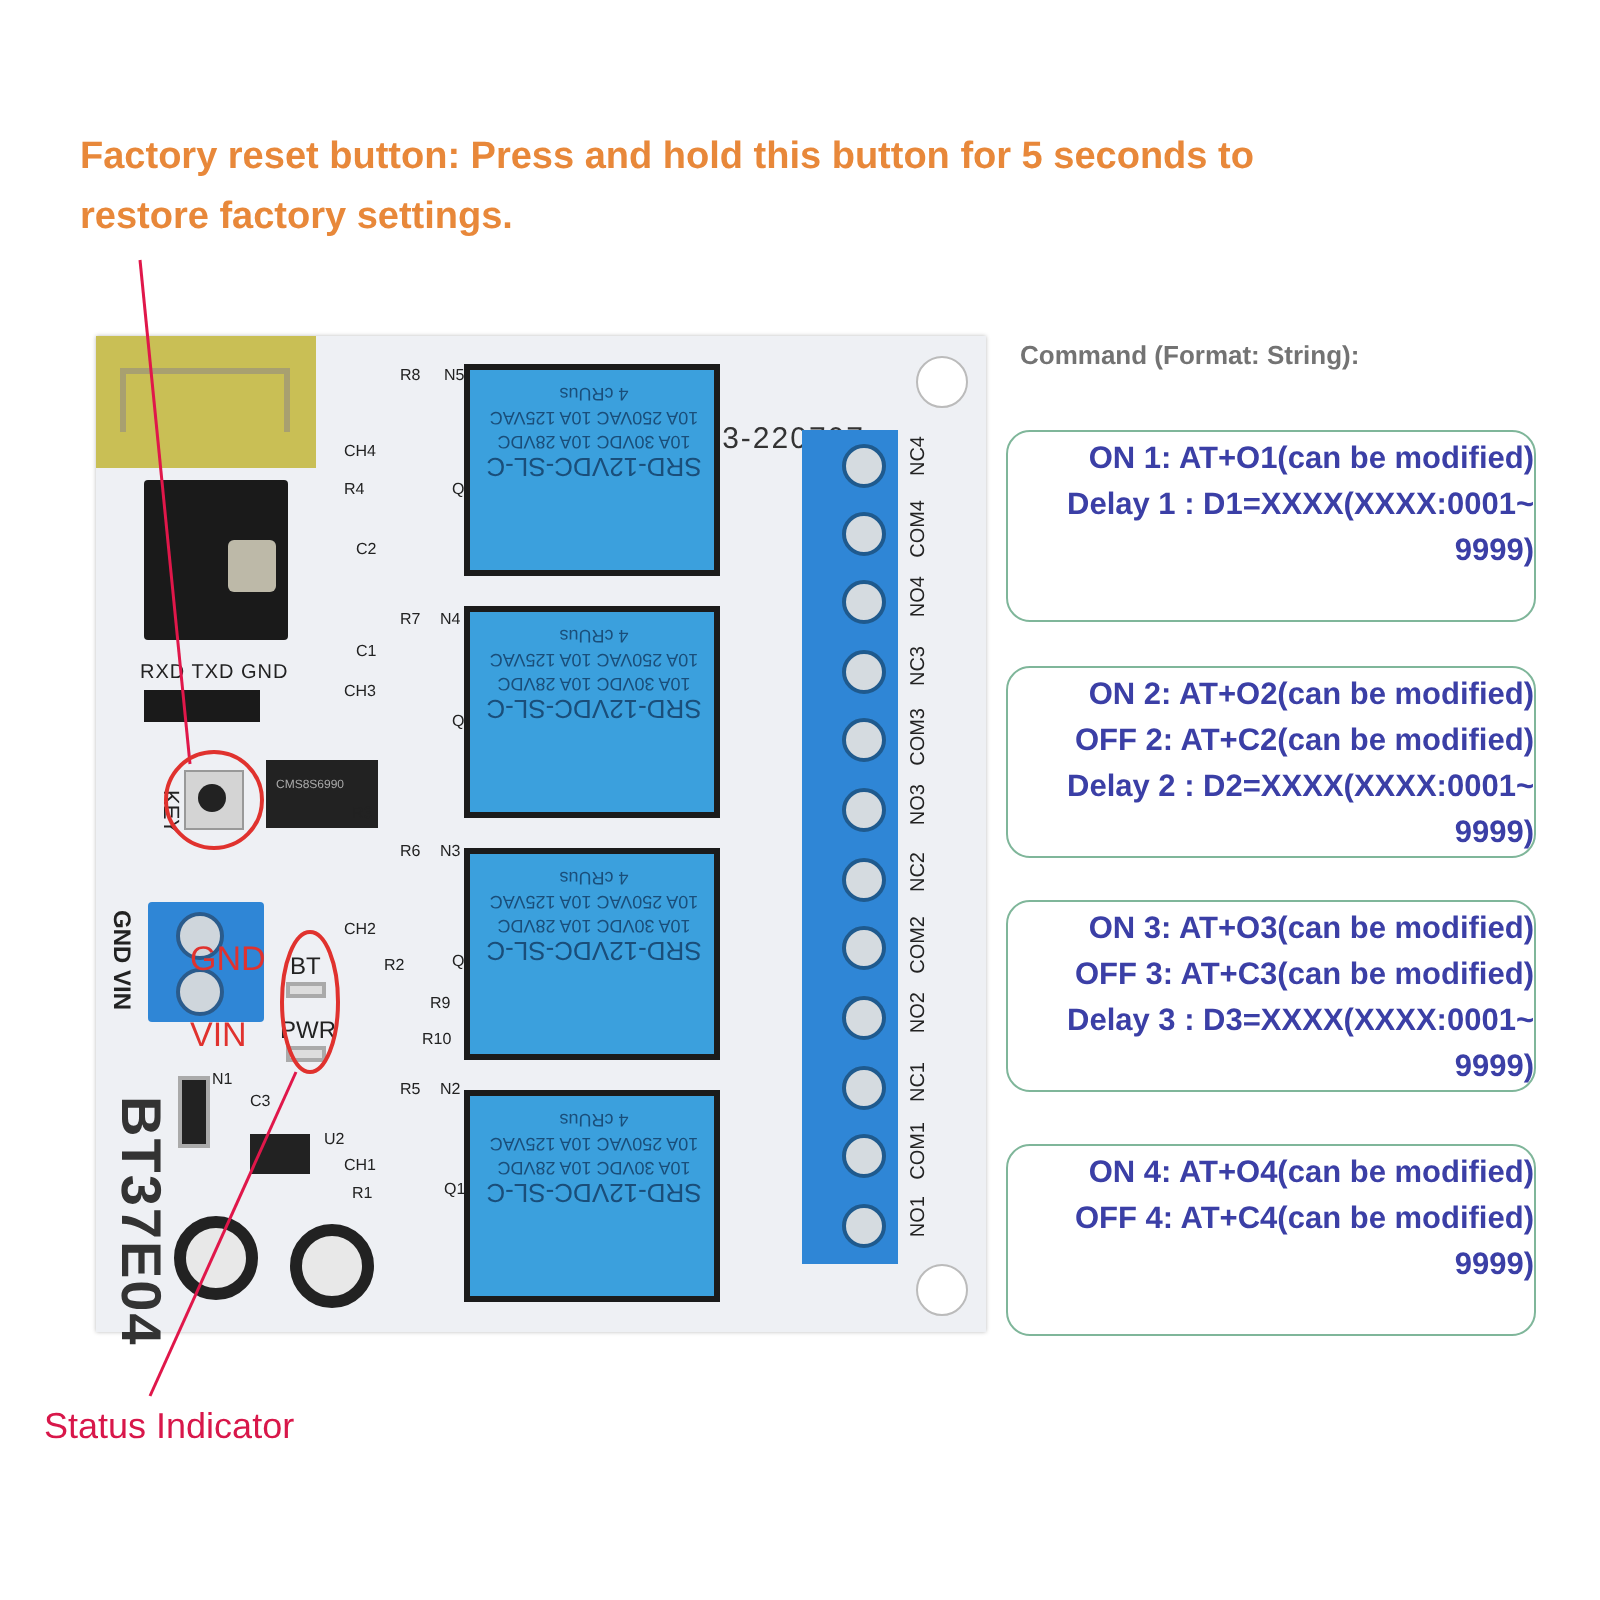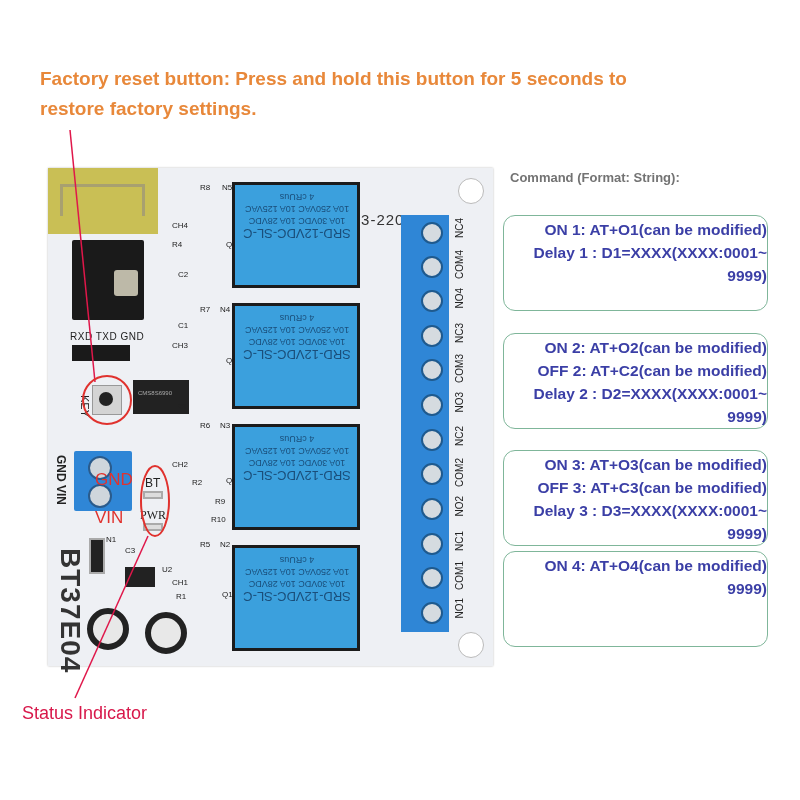--- a/index.html
+++ b/index.html
@@ -71,21 +71,21 @@
 <div class="abs gnd-vin">GND VIN</div>
 <div class="abs pwr-terminal">
   <div class="abs screw" style="left:14px;top:5px;"></div>
   <div class="abs screw" style="left:14px;top:33px;"></div>
 </div>
 <div class="abs red-label" style="left:95px;top:470px;">GND</div>
 <div class="abs red-label" style="left:95px;top:508px;">VIN</div>
 
 <div class="abs bt-pwr-label" style="left:145px;top:476px;">BT</div>
 <div class="smd" style="left:143px;top:491px;width:20px;height:8px;background:#ddd;"></div>
-<div class="abs bt-pwr-label" style="left:140px;top:508px;font-family:Liberation Serif, serif;">PWR</div>
+<div class="abs bt-pwr-label" style="left:140px;top:508px;">PWR</div>
 <div class="smd" style="left:143px;top:523px;width:20px;height:8px;background:#ddd;"></div>
 
 <div class="abs model">BT37E04</div>
 <div class="smd" style="left:89px;top:538px;width:16px;height:36px;"></div>
 <div class="smd" style="left:125px;top:567px;width:30px;height:20px;border:none;"></div>
 <div class="abs cap" style="left:87px;top:608px;"></div>
 <div class="abs cap" style="left:145px;top:612px;"></div>
 
 <div class="comp" style="left:200px;top:183px;">R8</div>
 <div class="comp" style="left:222px;top:183px;">N5</div>
@@ -198,16 +198,17 @@
   <div class="cmd-line">OFF 2: AT+C2(can be modified)</div>
   <div class="cmd-line">Delay 2 : D2=XXXX(XXXX:0001~</div>
   <div class="cmd-line">9999)</div>
 </div>
 <div class="abs cmd-box" style="top:450px;">
   <div class="cmd-line">ON  3: AT+O3(can be modified)</div>
   <div class="cmd-line">OFF 3: AT+C3(can be modified)</div>
   <div class="cmd-line">Delay 3 : D3=XXXX(XXXX:0001~</div>
   <div class="cmd-line">9999)</div>
 </div>
-<div class="abs cmd-box" style="top:551px;">
+<div class="abs cmd-box" style="top:572px;">
   <div class="cmd-line">ON  4: AT+O4(can be modified)</div>
+  <div class="cmd-line">OFF 4: AT+C4(can be modified)</div>
   <div class="cmd-line">9999)</div>
 </div>
 
 </body></html>

